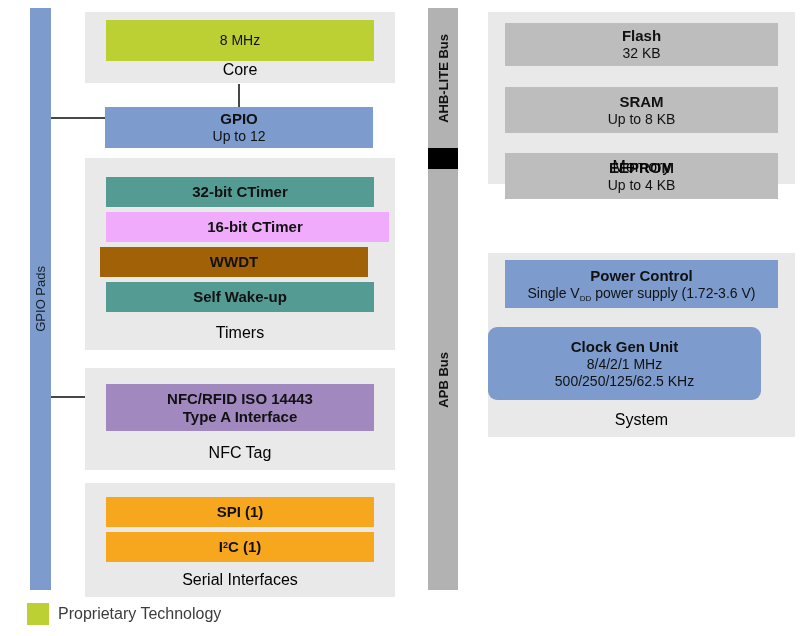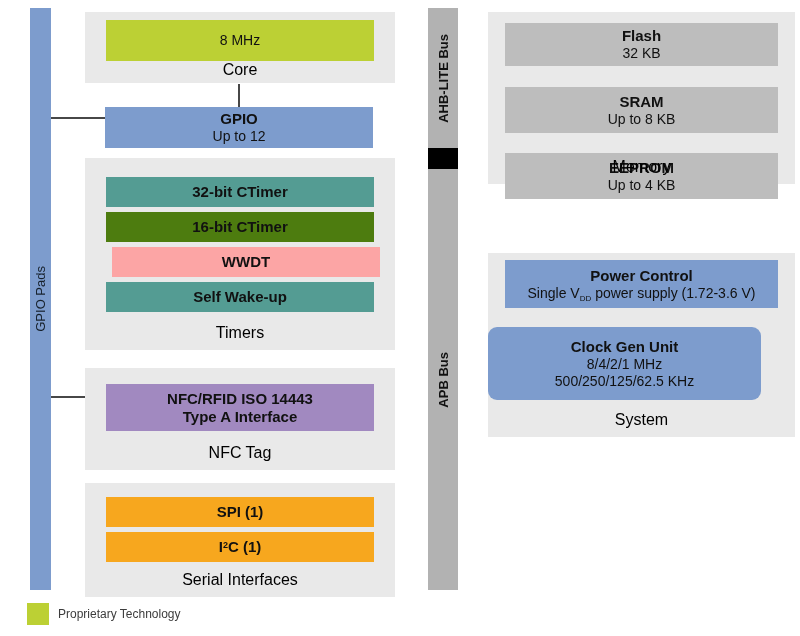--- a/index.html
+++ b/index.html
@@ -14,21 +14,21 @@
   .line{position:absolute;background:#474747;}
   .group{position:absolute;background:#e9e9e9;}
   .glabel{position:absolute;left:0;right:0;bottom:8px;text-align:center;
           font-weight:400;font-size:16px;color:#000;}
   .block{position:absolute;display:flex;flex-direction:column;align-items:center;
          justify-content:center;text-align:center;}
   .bt{font-weight:700;font-size:15px;line-height:18px;}
   .bs{font-weight:400;font-size:14px;line-height:17px;}
   .block sup{font-size:9px;vertical-align:4px;line-height:0;}
   .block sub{font-size:8px;vertical-align:-3px;line-height:0;}
-  .legend-label{position:absolute;font-size:12px;color:#3c3c3c;line-height:22px;}
+  .legend-label{position:absolute;font-size:16px;color:#3c3c3c;line-height:22px;}
 </style>
 </head>
 <body>
 
 <div class="canvas">
 
   <div class="rail" style="left: 30px; top: 8px; width: 21px; height: 582px; background: rgb(125, 156, 205);">
     <span class="vtext rail-label">GPIO Pads</span>
   </div>
 
@@ -45,24 +45,24 @@
 
   <div class="block" style="left: 105px; top: 107px; width: 268px; height: 41px; background: rgb(125, 156, 205);">
     <div class="bt">GPIO</div>
     <div class="bs">Up to 12</div>
   </div>
 
   <div class="group" style="left:85px;top:158px;width:310px;height:192px;">
     <div class="block" style="left: 21px; top: 19px; width: 268px; height: 30px; background: rgb(84, 156, 147);">
       <div class="bt">32-bit CTimer</div>
     </div>
-    <div class="block" style="left: 21px; top: 54px; width: 268px; height: 30px; background: #4d7c0f;">
+    <div class="block" style="left: 21px; top: 54px; width: 268px; height: 30px; background: #f0abfc; padding-left: 15px;">
       <div class="bt">16-bit CTimer</div>
     </div>
-    <div class="block" style="left: 27px; top: 89px; width: 268px; height: 30px; background: #fca5a5;">
+    <div class="block" style="left: 15px; top: 89px; width: 268px; height: 30px; background: #a16207;">
       <div class="bt">WWDT</div>
     </div>
     <div class="block" style="left: 21px; top: 124px; width: 268px; height: 30px; background: rgb(84, 156, 147);">
       <div class="bt">Self Wake-up</div>
     </div>
     <div class="glabel">Timers</div>
   </div>
 
   <div class="group" style="left:85px;top:368px;width:310px;height:102px;">
     <div class="block" style="left: 21px; top: 16px; width: 268px; height: 47px; background: rgb(161, 137, 192);">

